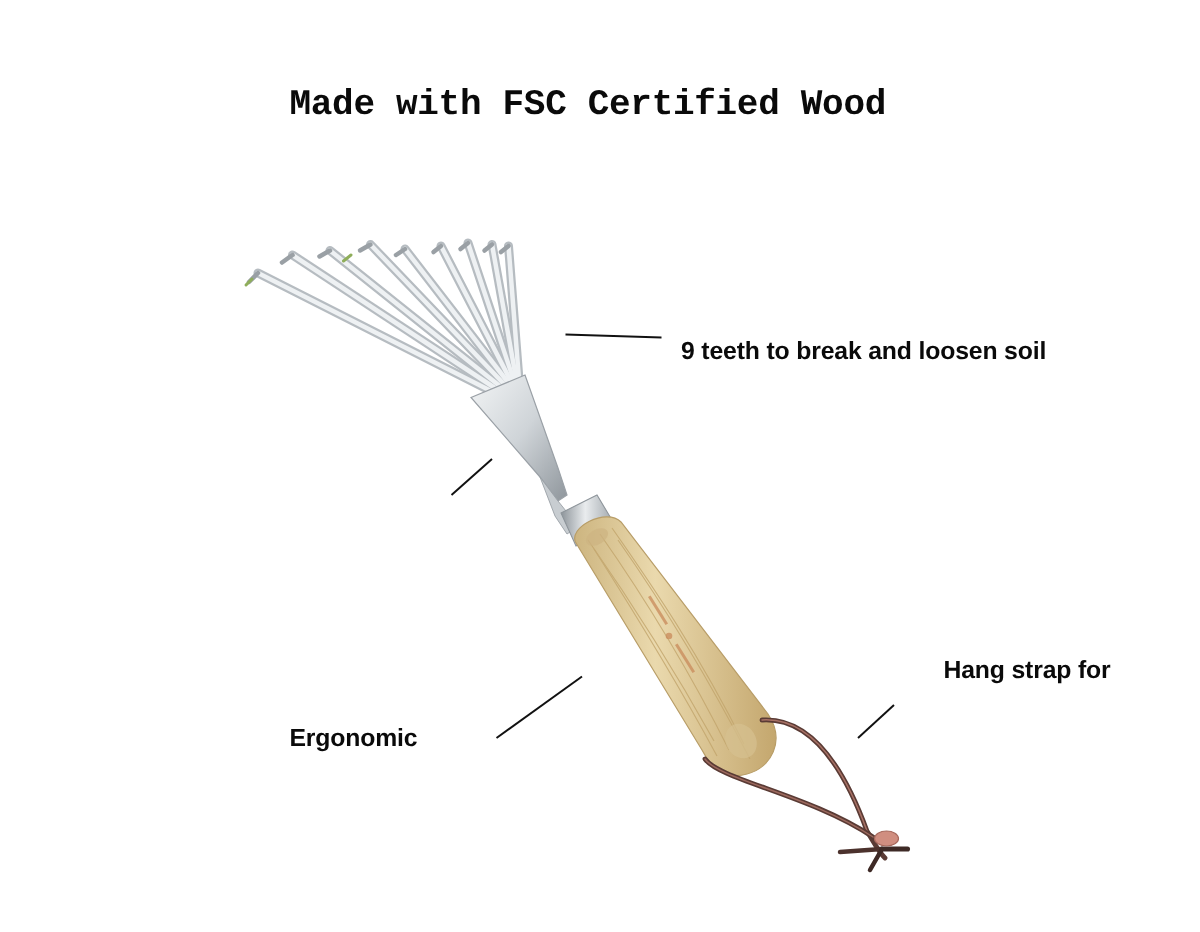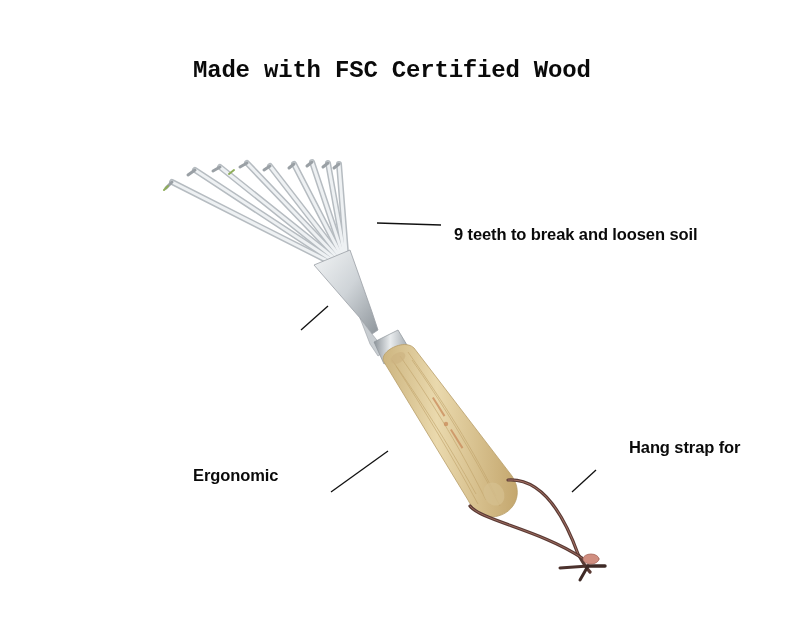--- a/index.html
+++ b/index.html
@@ -28,21 +28,21 @@
     .callout {
       position: absolute;
       font-size: 16.5px;
       font-weight: bold;
       line-height: 24px;
       letter-spacing: -0.1px;
     }
     #callout-teeth { left: 454px; top: 222px; }
     #callout-steel { left: 84px; top: 327px; }
     #callout-strap { left: 609px; top: 435px; margin-left: 20px; }
-    #callout-handle { left: 193px; top: 463px; }
+    #callout-handle { left: 193px; top: 480px; }
     svg.art {
       position: absolute;
       left: 0;
       top: 0;
     }
   </style>
 </head>
 <body>
 
 <svg class="art" width="800" height="621" viewBox="0 0 800 621" xmlns="http://www.w3.org/2000/svg">

